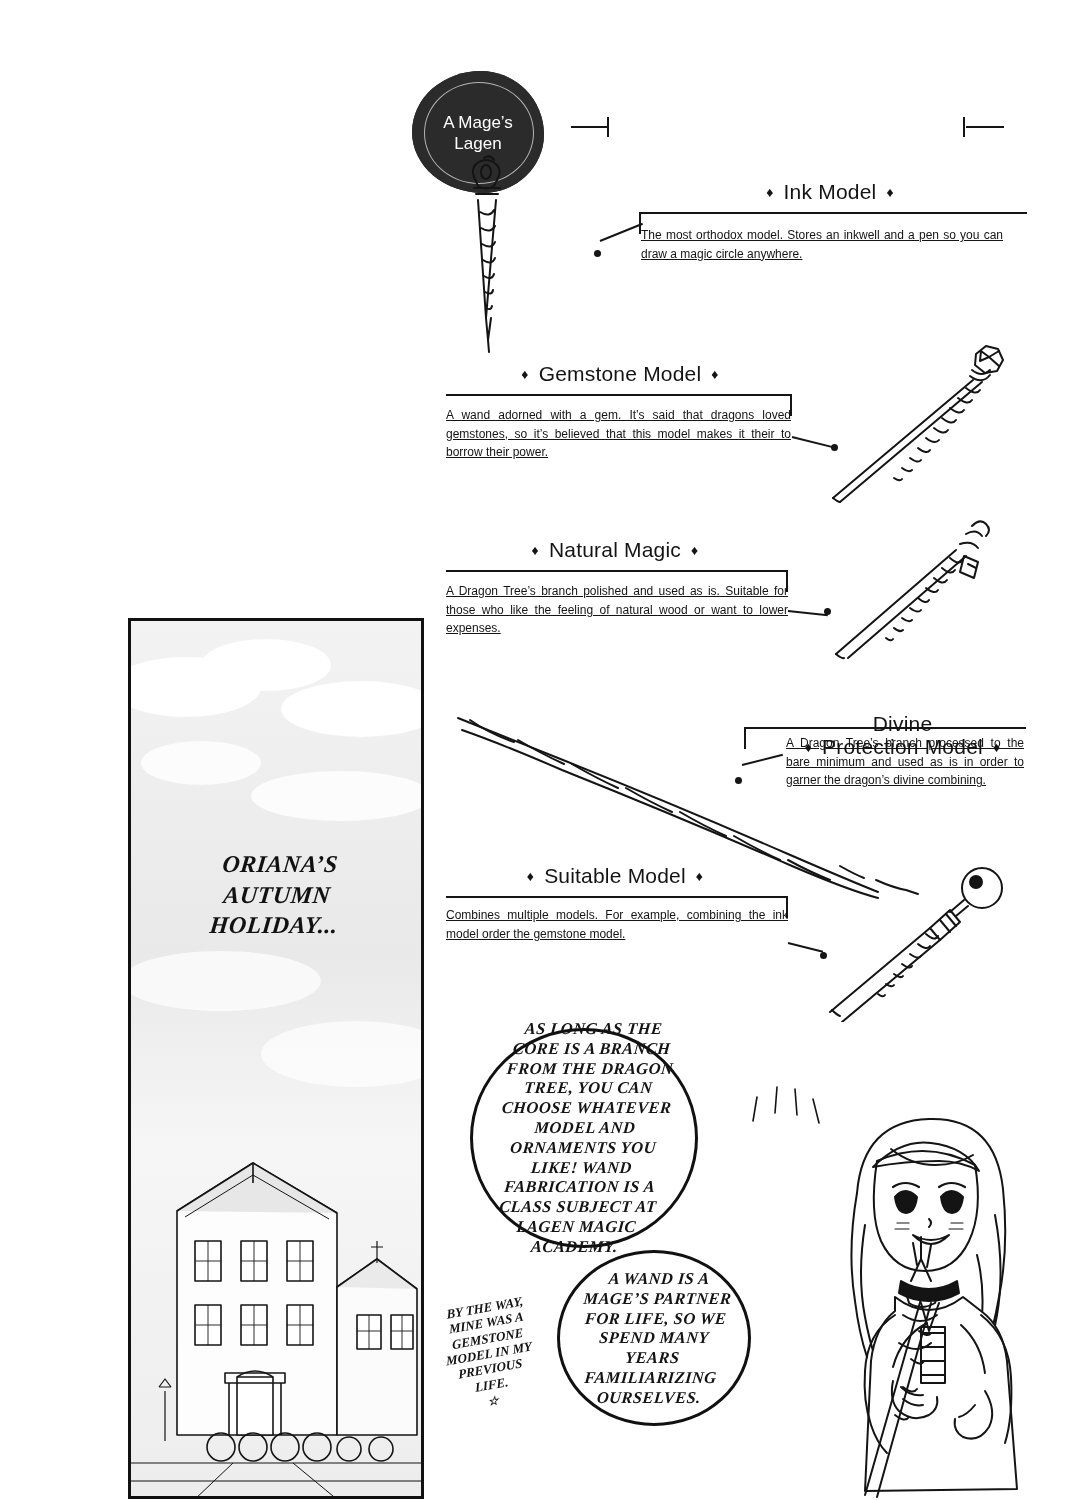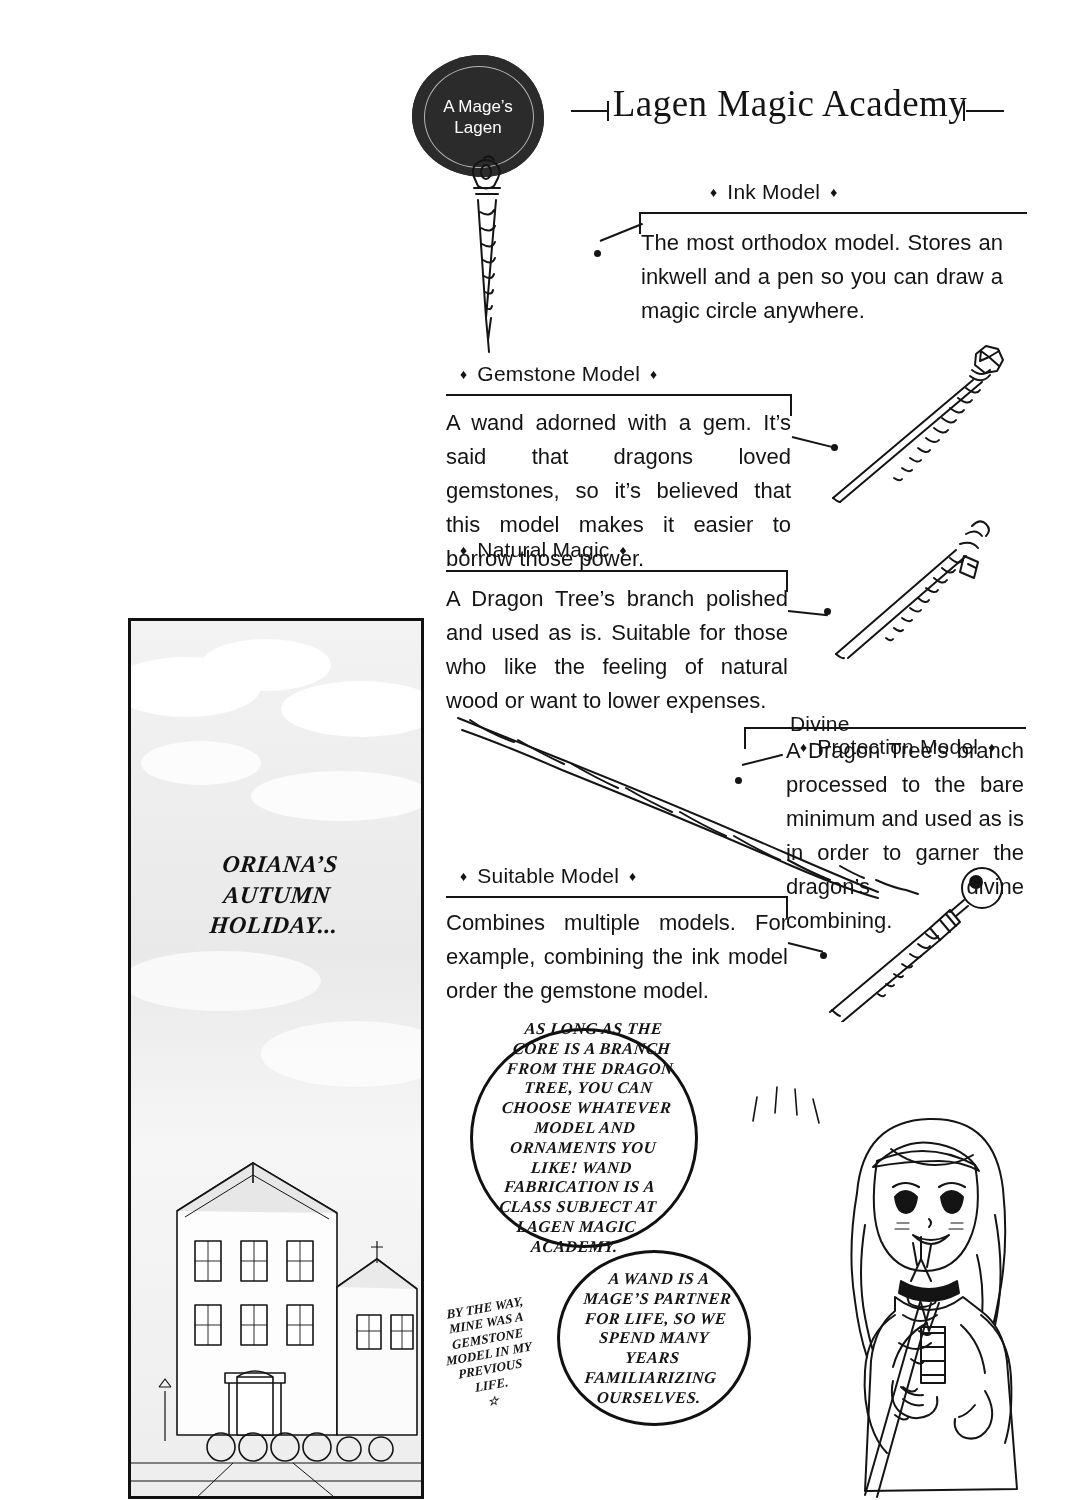--- a/index.html
+++ b/index.html
@@ -12,21 +12,21 @@
     height: 1500px;
     position: relative;
     font-family: "Liberation Sans", sans-serif;
     color: #141414;
     overflow: hidden;
   }
 
   
   .header {
     position: absolute;
-    left: 0; top: 0;
+    left: 0; top: 16px;
     width: 1068px; height: 190px;
   }
   .badge {
     position: absolute;
     left: 412px; top: 55px;
     width: 132px; height: 122px;
     background: #2b2b2b;
     border-radius: 52% 48% 46% 54% / 50% 52% 48% 50%;
     color: #ffffff;
     display: flex;
@@ -76,36 +76,38 @@
   }
   .cap-a { left: 607px; }
   .cap-b { left: 963px; }
 
   
   .sec-title {
     position: absolute;
     font-size: 21px;
     letter-spacing: 0.2px;
     white-space: nowrap;
+    text-align: center;
   }
   .sec-title .dia {
     font-size: 14px;
     vertical-align: 2px;
     padding: 0 10px;
   }
   .sec-rule {
     position: absolute;
     height: 2px;
     background: #151515;
   }
   .sec-body {
     position: absolute;
-    font-size: 22px;
+    font-size: 12px;
     line-height: 1.55;
     text-align: justify;
+    text-decoration: underline;
   }
   .leader {
     position: absolute;
     height: 2px;
     background: #151515;
     transform-origin: left center;
   }
   .dot {
     position: absolute;
     width: 7px; height: 7px;
@@ -194,21 +196,20 @@
   <div class="badge">
     <div class="badge-inner">
       <div>A Mage’s</div>
       <div>Lagen</div>
     </div>
   </div>
   <div class="badge-ring"></div>
 
   <div class="title-rule-left"></div>
   <div class="title-cap cap-a"></div>
-  <div class="title">Lagen Magic Academy</div>
   <div class="title-rule-right"></div>
   <div class="title-cap cap-b"></div>
 </div>
 
 <div class="sec-title" style="left:700px; top:180px; width:260px;">
   <span class="dia">♦</span><span>Ink Model</span><span class="dia">♦</span>
 </div>
 <div class="sec-rule" style="left:639px; top:212px; width:388px;"></div>
 <div class="sec-rule" style="left:639px; top:212px; width:2px; height:22px;"></div>
 <div class="leader" style="left:600px; top:240px; width:46px; transform: rotate(-22deg);"></div>
@@ -233,21 +234,21 @@
     <path d="M46 168 l2 22 l3 -22"></path>
     <path d="M48 190 l1 12"></path>
   </g>
 </svg>
 
 <div class="sec-title" style="left:450px; top:362px; width:340px;">
   <span class="dia">♦</span><span>Gemstone Model</span><span class="dia">♦</span>
 </div>
 <div class="sec-rule" style="left:446px; top:394px; width:346px;"></div>
 <div class="sec-rule" style="left:790px; top:394px; width:2px; height:22px;"></div>
-<div class="sec-body" style="left:446px; top:406px; width:345px;">A wand adorned with a gem. It’s said that dragons loved gemstones, so it’s believed that this model makes it easier to borrow those power.</div>
+<div class="sec-body" style="left:446px; top:406px; width:345px;">A wand adorned with a gem. It’s said that dragons loved gemstones, so it’s believed that this model makes it their to borrow their power.</div>
 <div class="leader" style="left:792px; top:436px; width:44px; transform: rotate(14deg);"></div>
 <div class="dot" style="left:831px; top:444px;"></div>
 
 <svg class="wand" style="left:790px; top:336px;" width="230" height="180" viewBox="0 0 230 180">
   <g fill="none" stroke="#141414" stroke-width="2" stroke-linecap="round" stroke-linejoin="round">
     <path d="M186 18 l10 -8 l12 3 l5 11 l-6 11 l-12 2 l-10 -8 z"></path>
     <path d="M191 15 l8 6 l10 -6 M191 15 l-1 10 l9 -4 l10 9"></path>
     <path d="M182 34 q10 8 18 0"></path>
     <path d="M180 40 q12 9 20 -1"></path>
     <path d="M183 44 l-140 118"></path>

